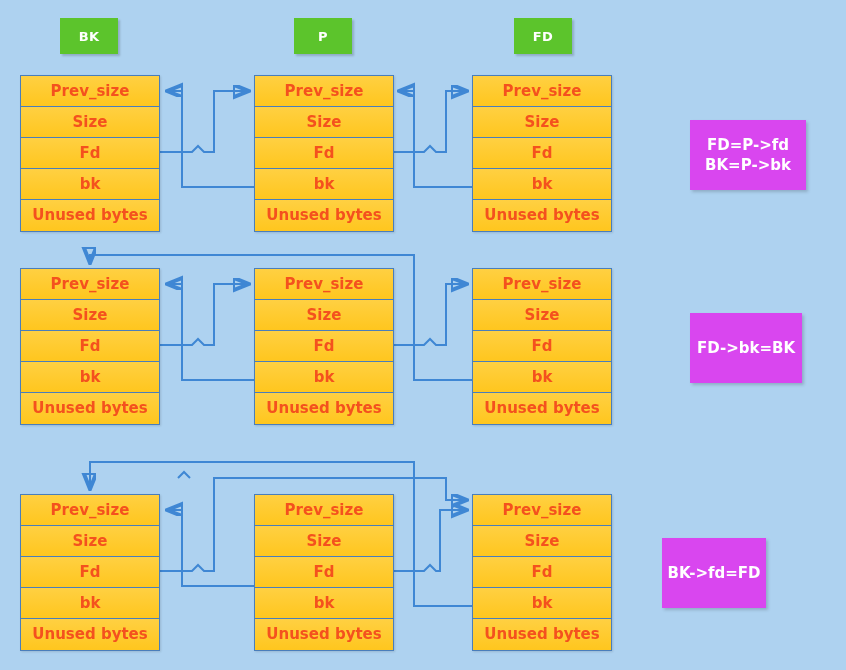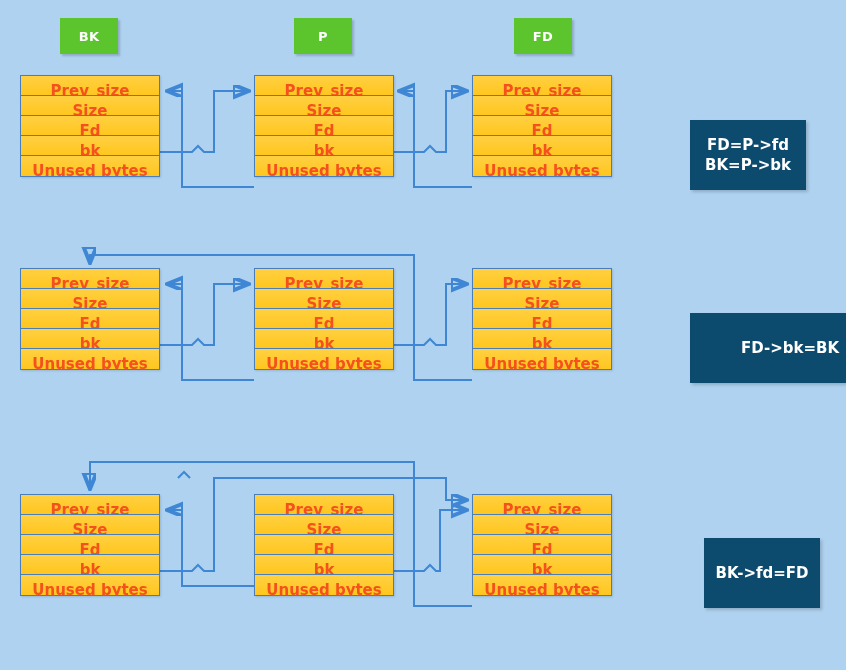--- a/index.html
+++ b/index.html
@@ -27,38 +27,38 @@
   
   .chunk{
     position:absolute;
     width:140px;
     border:1px solid #4a7ebb;
     box-sizing:border-box;
     background:#ffc925;
     box-shadow:1px 1px 2px rgba(0,0,0,.12);
   }
   .chunk .field{
-    height:20px;
+    height:31px;
     line-height:30px;
     text-align:center;
     color:#f4511e;
     font-weight:bold;
     font-size:15px;
     border-bottom:1px solid #4a7ebb;
     background:linear-gradient(#ffd042,#ffc61e);
     box-sizing:border-box;
     white-space:nowrap;
     overflow:hidden;
   }
   .chunk .field:last-child{border-bottom:none;text-align:center;}
 
   
   .note{
     position:absolute;
-    background:#0c4a6e;
+    background:#d946ef;
     color:#ffffff;
     font-weight:bold;
     font-size:15px;
     display:flex;flex-direction:column;
     align-items:center;justify-content:center;
     box-shadow:2px 2px 3px rgba(0,0,0,.18);
     line-height:1.35;
     text-align:center;
   }
 
@@ -205,20 +205,20 @@
     <div class="field">Size</div>
     <div class="field">Fd</div>
     <div class="field">bk</div>
     <div class="field">Unused bytes</div>
   </div>
 
   <div class="note" style="left:690px;top:120px;width:116px;height:70px;">
     <div>FD=P-&gt;fd</div>
     <div>BK=P-&gt;bk</div>
   </div>
-  <div class="note" style="left:690px;top:313px;width:112px;height:70px;padding-left:44px;">
+  <div class="note" style="left:690px;top:313px;width:112px;height:70px;">
     <div>FD-&gt;bk=BK</div>
   </div>
-  <div class="note" style="left:704px;top:538px;width:116px;height:70px;">
+  <div class="note" style="left:662px;top:538px;width:104px;height:70px;">
     <div>BK-&gt;fd=FD</div>
   </div>
 
 </div>
 
 </body></html>

